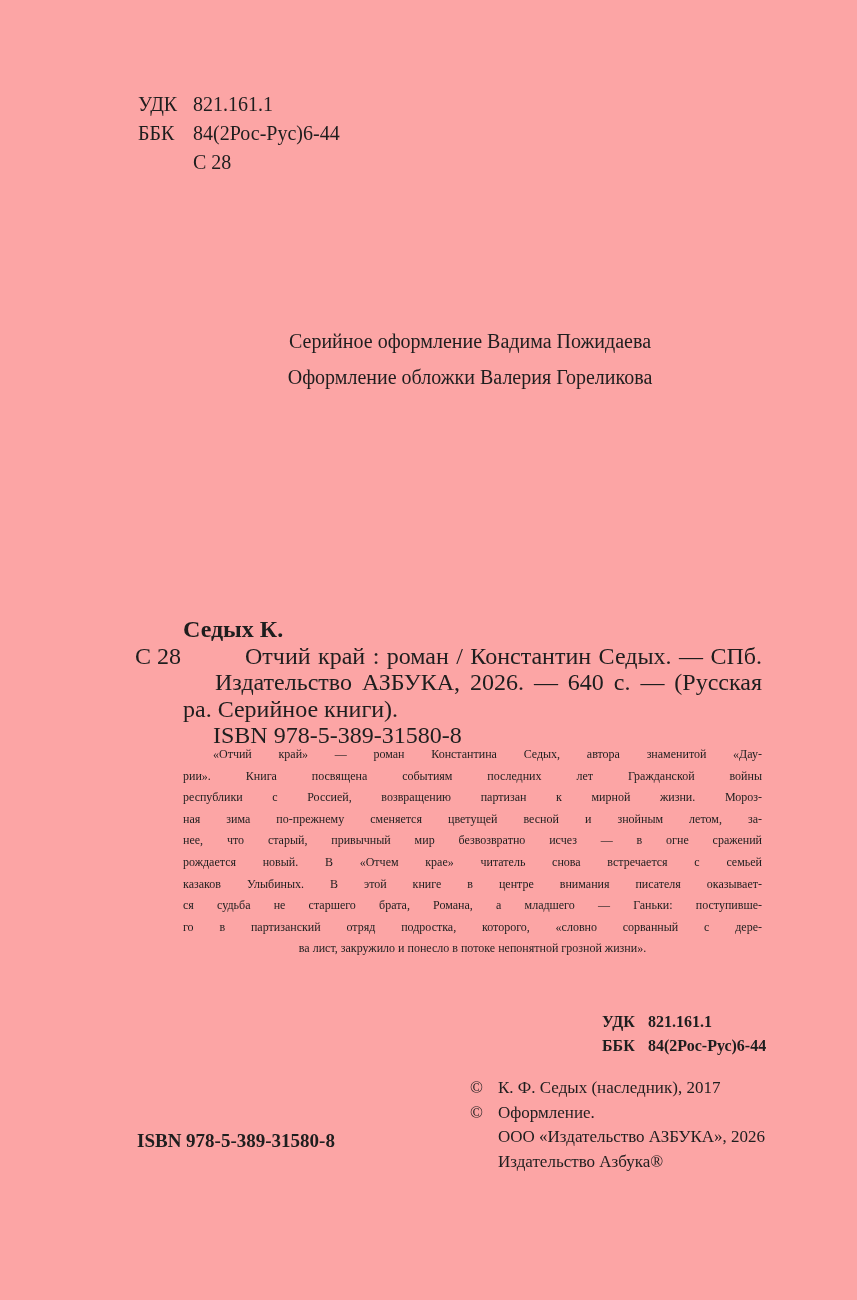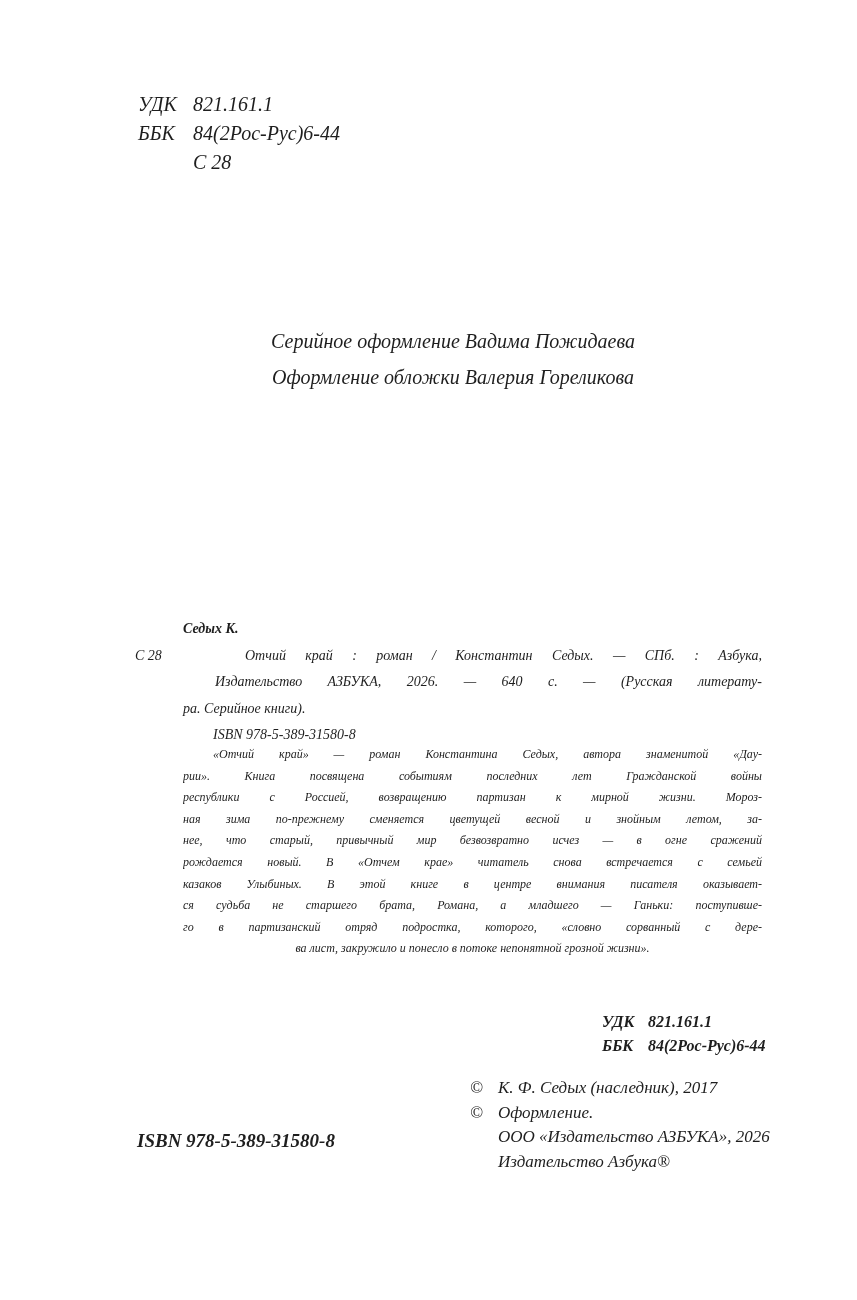--- a/index.html
+++ b/index.html
@@ -1,37 +1,36 @@
 <!DOCTYPE html>
 <html><head>
 <meta charset="utf-8">
 <style>
   html,body { margin:0; padding:0; background:#e8e8e8; }
   .page {
     position:relative;
     width:857px; height:1300px;
     margin:0 auto;
-    background:#ffffff;
+    background:#fca5a5;
     color:#1e1e1e;
     font-family:"Liberation Serif", serif;
     overflow:hidden;
-    font-style:italic;
   }
 
   
   .top-codes { position:absolute; left:138px; top:90px; font-size:20px; line-height:29px; }
   .code-row { display:flex; }
   .code-label { width:55px; flex:0 0 55px; }
 
   
-  .credits { position:absolute; left:183px; top:330px; width:540px; text-align:center; font-size:20px; line-height:22px; }
+  .credits { position:absolute; left:200px; top:330px; width:540px; text-align:center; font-size:20px; line-height:22px; }
   .credit-line + .credit-line { margin-top:14px; }
 
   
-  .catalog { position:absolute; left:183px; top:616px; width:579px; font-size:14px; line-height:26.5px; }
+  .catalog { position:absolute; left:183px; top:616px; width:579px; font-size:24px; line-height:26.5px; }
   .catalog-heading { font-weight:bold; }
   .catalog-code { position:absolute; left:-48px; top:26.5px; }
   .cat-line.indent { text-indent:30px; }
   .jline { text-align:justify; height:26.5px; overflow:hidden;margin-left:32px; }
   .jline::after { content:""; display:inline-block; width:100%; height:0; }
 
   
   .annotation { position:absolute; left:183px; top:744px; width:579px; font-size:12px; line-height:21.6px; }
   .ann-line { text-align:justify; height:21.6px; overflow:hidden; }
   .ann-line::after { content:""; display:inline-block; width:100%; height:0; }

